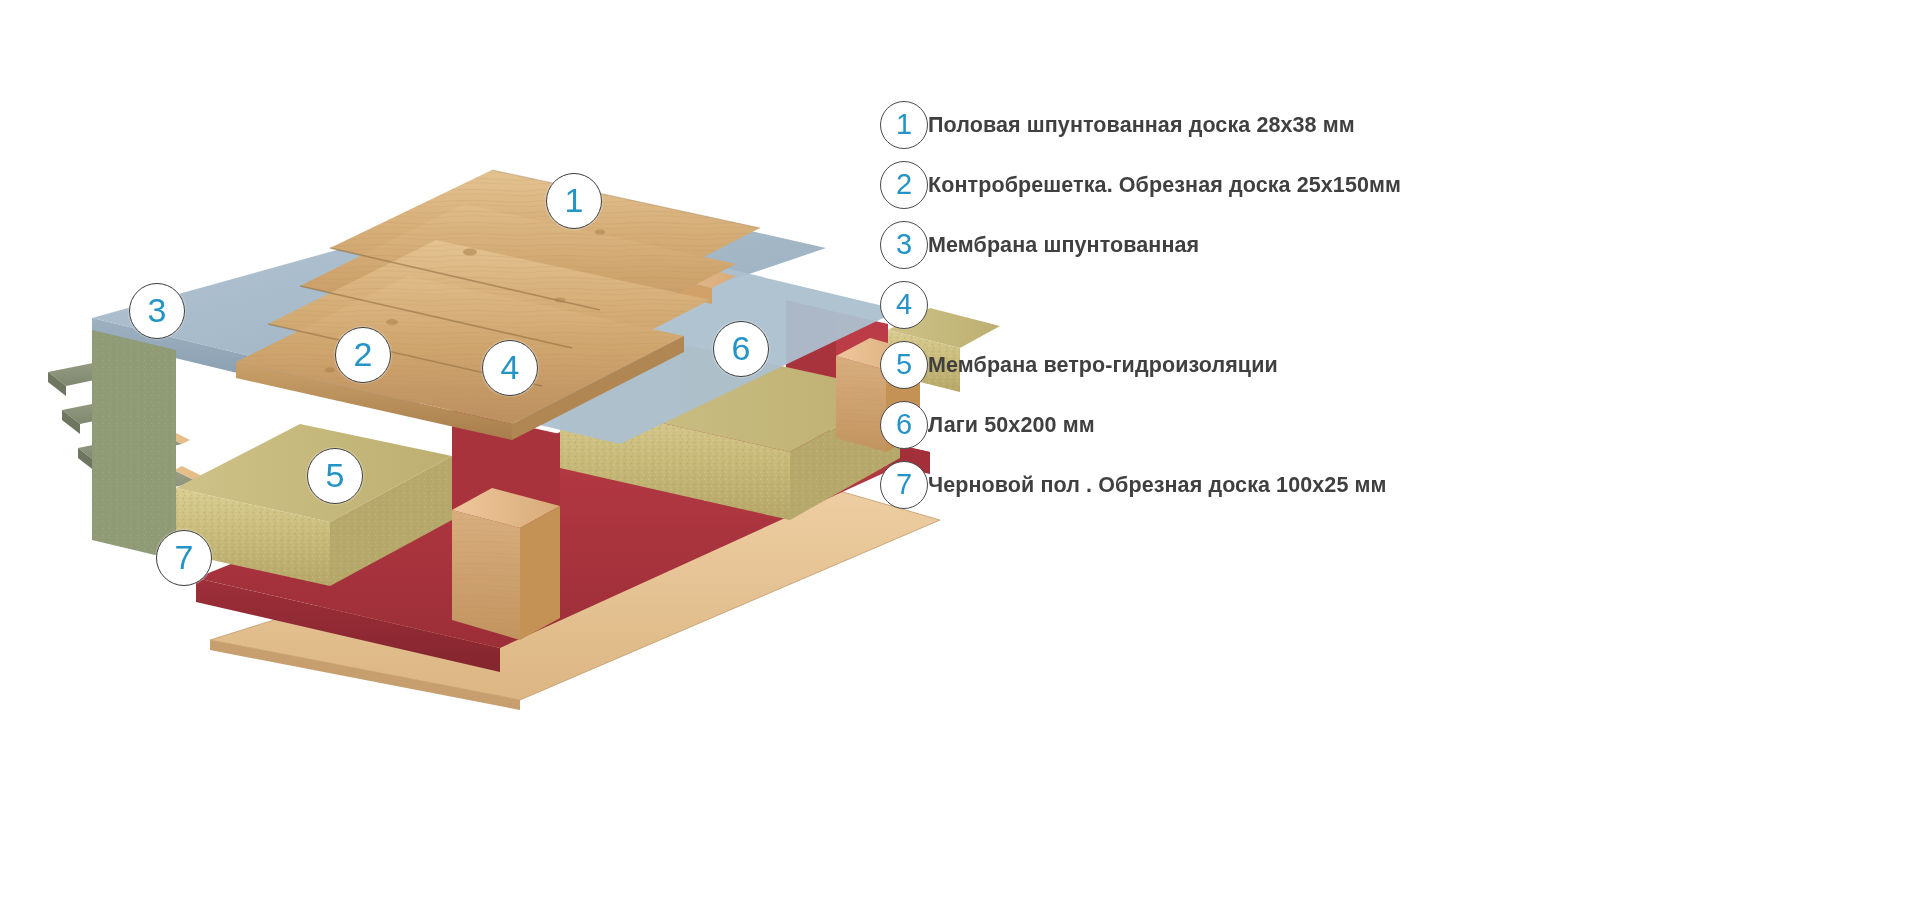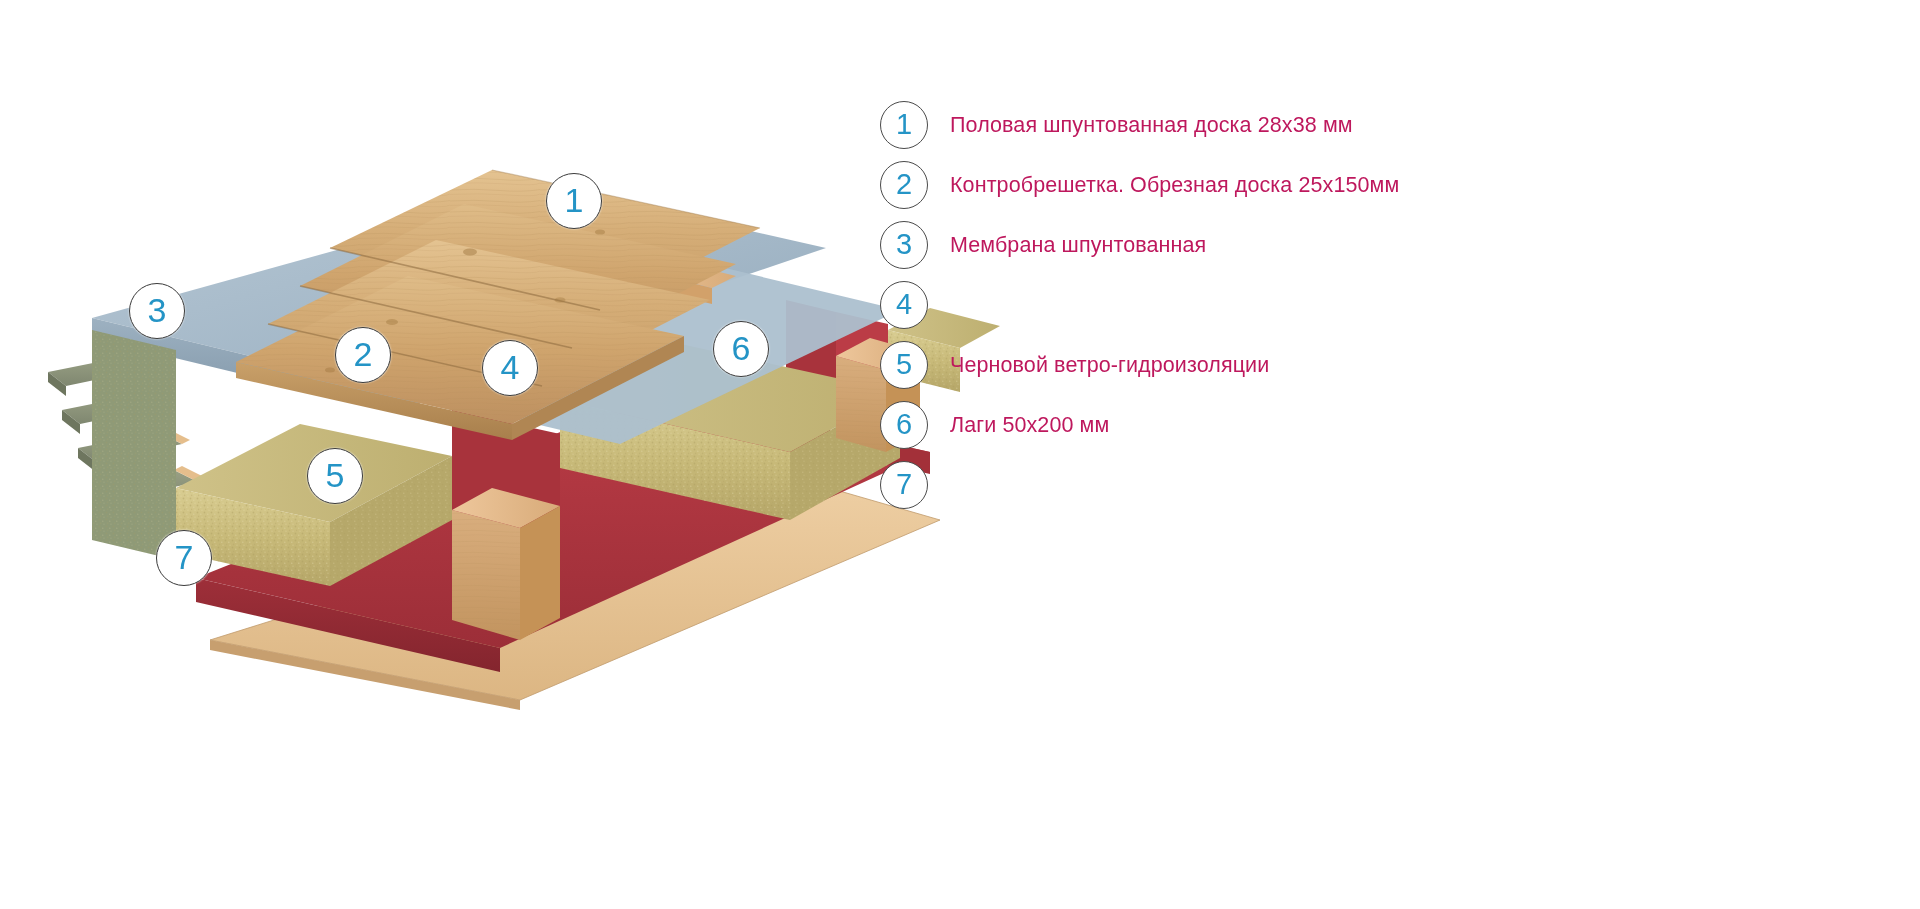--- a/index.html
+++ b/index.html
@@ -71,25 +71,25 @@
     display:flex;align-items:center;justify-content:center;
     box-sizing:border-box;
   }
   .legend-marker span{
     font-size:29px;
     line-height:1;
     color:#2494c6;
     padding-bottom:2px;
   }
   .legend-text{
-    margin-left:22px;
     font-size:21.5px;
-    color:#be185d;
+    color:#404040;
     white-space:nowrap;
     letter-spacing:0.1px;
+    font-weight:bold;
   }
 </style>
 </head>
 <body>
 
 <div id="illustration">
   <svg viewBox="0 0 1060 909" xmlns="http://www.w3.org/2000/svg">
     <defs>
 
       <linearGradient id="gWoodTop" x1="0" y1="0" x2="0" y2="1">
@@ -341,29 +341,30 @@
   <div class="legend-row">
     <div class="legend-marker">
       <span>4</span>
     </div>
   </div>
 
   <div class="legend-row">
     <div class="legend-marker">
       <span>5</span>
     </div>
-    <div class="legend-text"> Черновой ветро-гидроизоляции</div>
+    <div class="legend-text"> Мембрана ветро-гидроизоляции</div>
   </div>
 
   <div class="legend-row">
     <div class="legend-marker">
       <span>6</span>
     </div>
     <div class="legend-text"> Лаги 50х200 мм</div>
   </div>
 
   <div class="legend-row">
     <div class="legend-marker">
       <span>7</span>
     </div>
+    <div class="legend-text"> Черновой пол . Обрезная доска 100х25 мм</div>
   </div>
 
 </div>
 
 </body></html>

